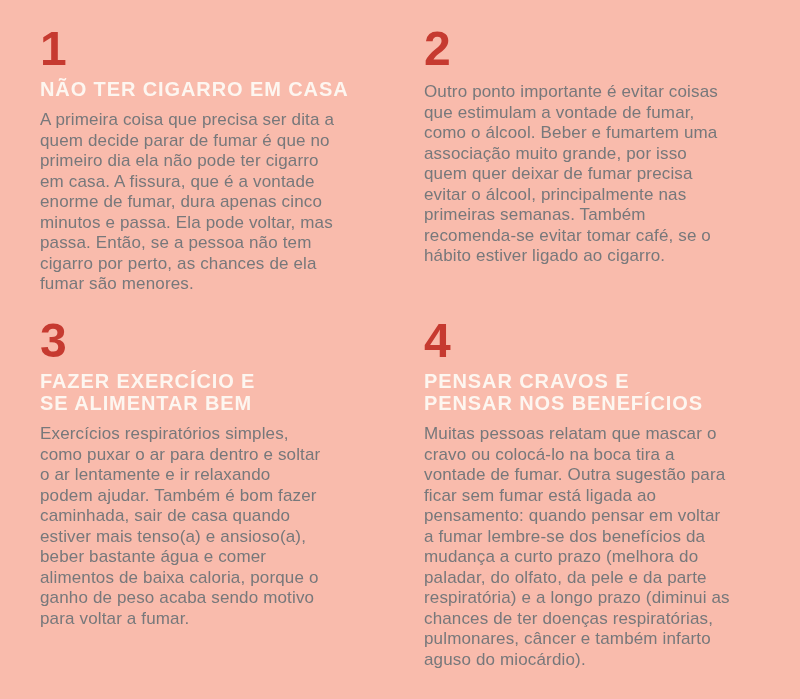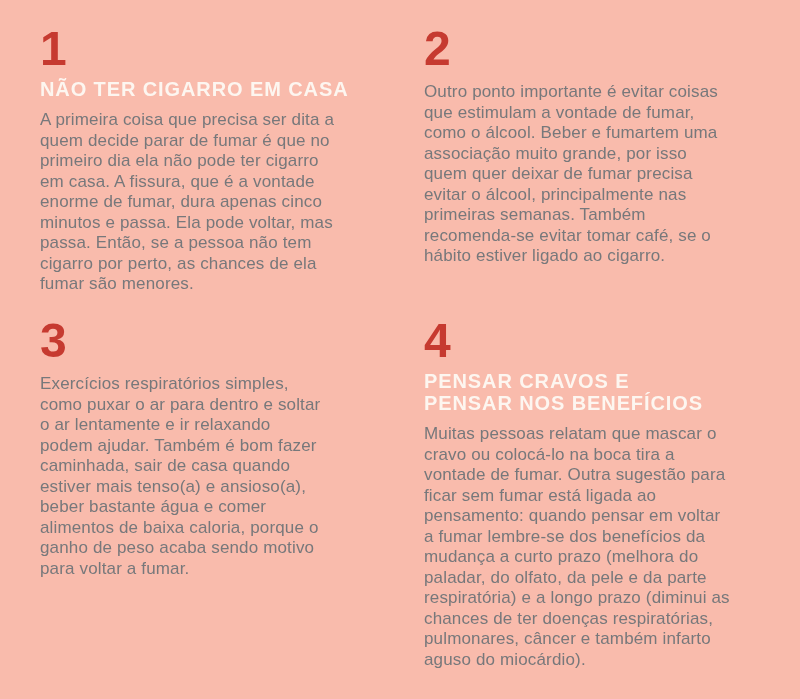--- a/index.html
+++ b/index.html
@@ -79,20 +79,22 @@
 associação muito grande, por isso
 quem quer deixar de fumar precisa
 evitar o álcool, principalmente nas
 primeiras semanas. Também
 recomenda-se evitar tomar café, se o
 hábito estiver ligado ao cigarro.</p>
   </section>
 
   <section class="step step--3">
     <div class="step__number">3</div>
+    <h2 class="step__title">FAZER EXERCÍCIO E
+SE ALIMENTAR BEM</h2>
     <p class="step__body">Exercícios respiratórios simples,
 como puxar o ar para dentro e soltar
 o ar lentamente e ir relaxando
 podem ajudar. Também é bom fazer
 caminhada, sair de casa quando
 estiver mais tenso(a) e ansioso(a),
 beber bastante água e comer
 alimentos de baixa caloria, porque o
 ganho de peso acaba sendo motivo
 para voltar a fumar.</p>

